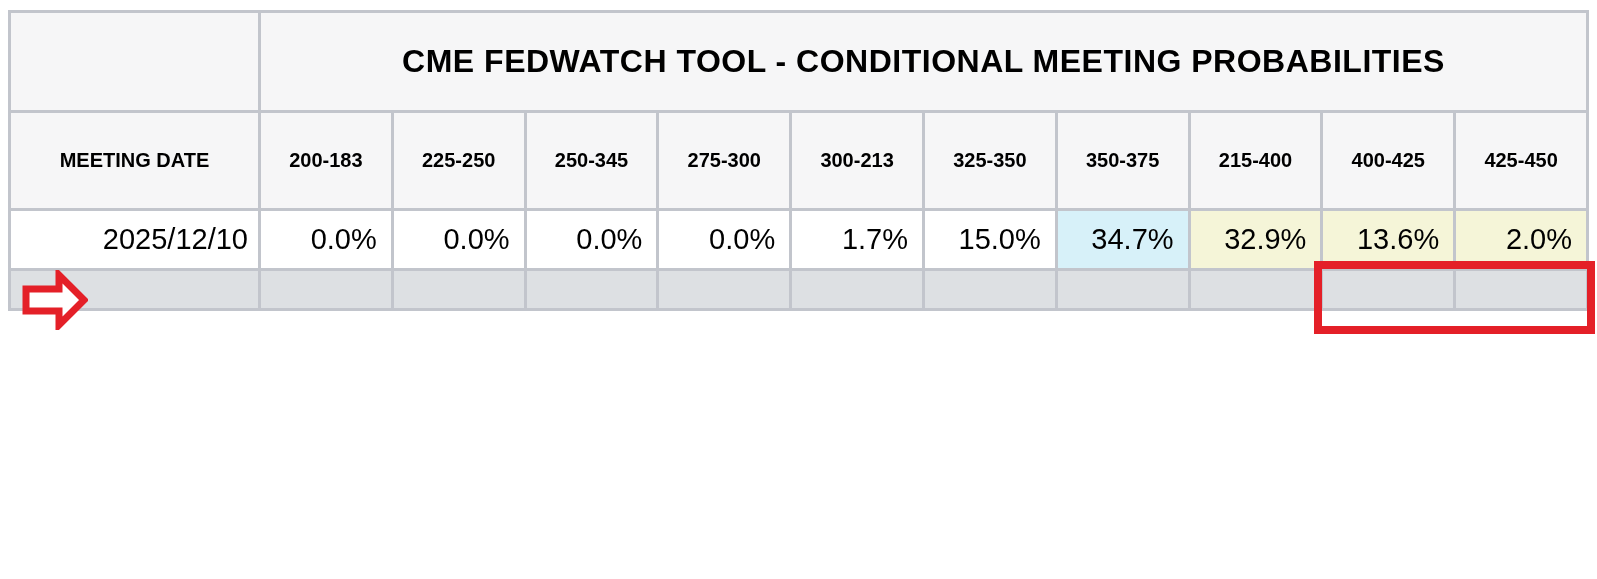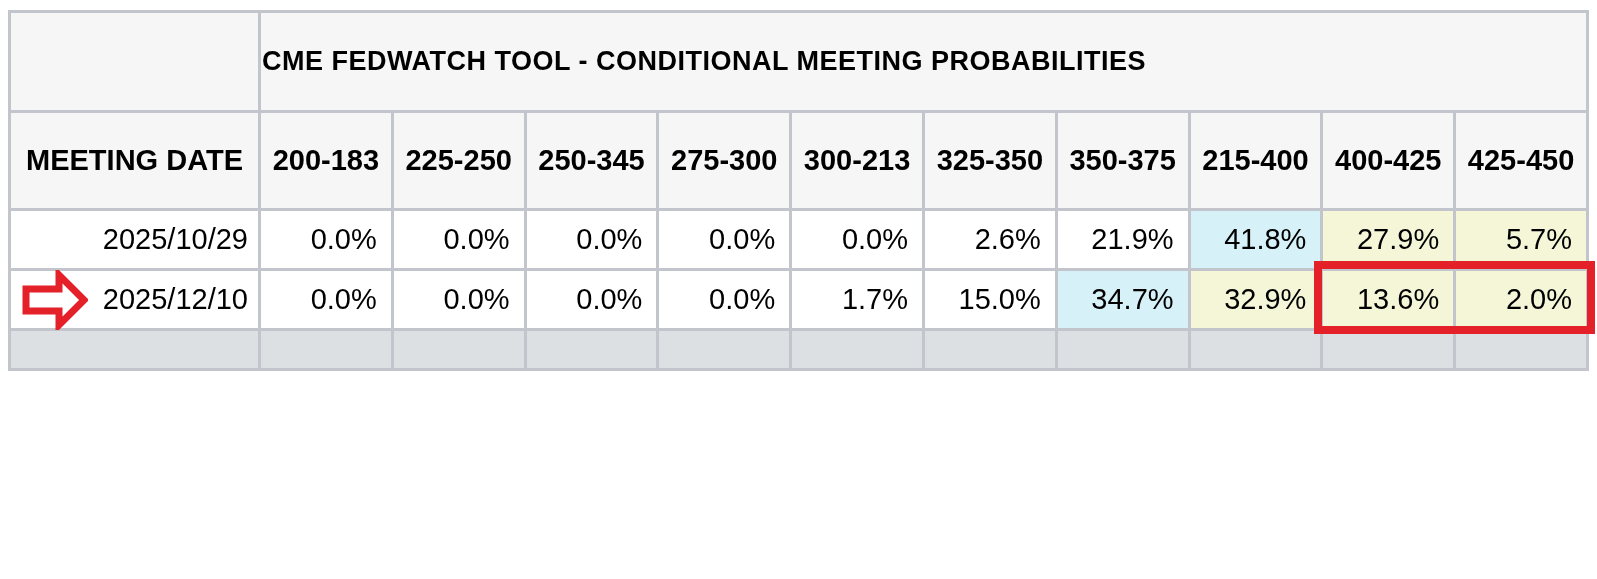--- a/index.html
+++ b/index.html
@@ -22,27 +22,27 @@
   }
   table.fedwatch td, table.fedwatch th{
     border:3px solid var(--border);
     overflow:hidden;white-space:nowrap;
   }
   col.date-col{width:250px;}
   tr.title-row{height:100px;}
   td.corner-cell{background:var(--headbg);}
   td.title-cell{
     background:var(--headbg);
-    font-size:27px;font-weight:bold;text-align:left;vertical-align:middle;
+    font-size:32px;font-weight:bold;text-align:center;vertical-align:middle;
     letter-spacing:0.5px;
   }
   tr.header-row{height:98px;}
   tr.header-row th{
     background:var(--headbg);
-    font-size:29px;font-weight:bold;text-align:center;vertical-align:middle;
+    font-size:20px;font-weight:bold;text-align:center;vertical-align:middle;
   }
   tr.data-row{height:60px;}
   tr.data-row td{
     background:#ffffff;
     font-size:29px;font-weight:normal;text-align:right;vertical-align:middle;
     padding-right:14px;
   }
   tr.data-row td.date-cell{padding-right:10px;}
   tr.data-row td.hl-blue{background:var(--blue);}
   tr.data-row td.hl-yellow{background:var(--yellow);}
@@ -88,33 +88,20 @@
           <th>250-345</th>
           <th>275-300</th>
           <th>300-213</th>
           <th>325-350</th>
           <th>350-375</th>
           <th>215-400</th>
           <th>400-425</th>
           <th>425-450</th>
         </tr>
         <tr class="data-row">
-          <td class="date-cell">2025/10/29</td>
-          <td class="value-cell">0.0%</td>
-          <td class="value-cell">0.0%</td>
-          <td class="value-cell">0.0%</td>
-          <td class="value-cell">0.0%</td>
-          <td class="value-cell">0.0%</td>
-          <td class="value-cell">2.6%</td>
-          <td class="value-cell">21.9%</td>
-          <td class="value-cell hl-blue">41.8%</td>
-          <td class="value-cell hl-yellow">27.9%</td>
-          <td class="value-cell hl-yellow">5.7%</td>
-        </tr>
-        <tr class="data-row">
           <td class="date-cell">2025/12/10</td>
           <td class="value-cell">0.0%</td>
           <td class="value-cell">0.0%</td>
           <td class="value-cell">0.0%</td>
           <td class="value-cell">0.0%</td>
           <td class="value-cell">1.7%</td>
           <td class="value-cell">15.0%</td>
           <td class="value-cell hl-blue">34.7%</td>
           <td class="value-cell hl-yellow">32.9%</td>
           <td class="value-cell hl-yellow">13.6%</td>

